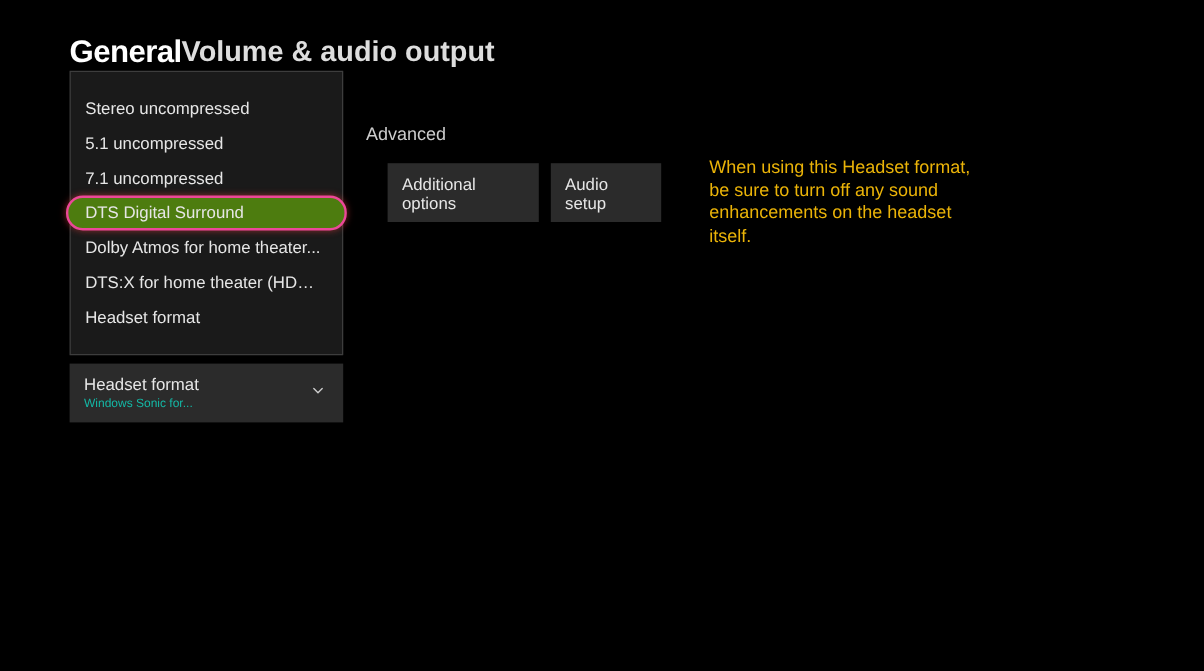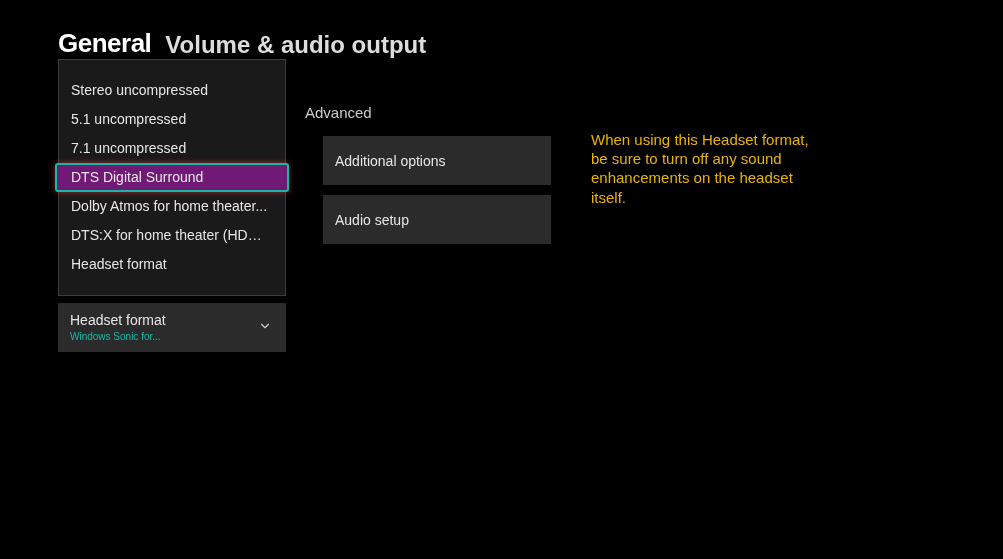--- a/index.html
+++ b/index.html
@@ -14,22 +14,21 @@
       font-family: "Segoe UI", Arial, sans-serif;
       color: #fff;
       overflow: hidden;
       position: relative;
     }
     .header {
       position: absolute;
       left: 58px;
       top: 28px;
       display: flex;
-      align-items: flex-end;
-      gap: 14px;
+      align-items: center;
     }
     .header-general {
       font-size: 26px;
       font-weight: 700;
       letter-spacing: -0.5px;
       color: #fff;
     }
     .header-subtitle {
       font-size: 24px;
       font-weight: 700;
@@ -49,29 +48,29 @@
       line-height: 29px;
       padding: 0 12px;
       font-size: 14px;
       color: #e6e6e6;
       white-space: nowrap;
       overflow: hidden;
       text-overflow: ellipsis;
       position: relative;
     }
     .dropdown-item.selected {
-      border: 2px solid #14b8a6;
-      border-radius: 3px;
+      border: 2px solid #ec4899;
+      border-radius: 14px;
       box-shadow: 0 0 6px rgba(224,59,59,0.6);
       margin: 0 -4px;
       padding: 0 14px;
       line-height: 25px;
       height: 29px;
       z-index: 2;
-      background: #701a75;
+      background: #4d7c0f;
     }
     .headset-block {
       position: absolute;
       left: 58px;
       top: 303px;
       width: 228px;
       height: 49px;
       background: #2b2b2b;
       padding: 6px 12px;
       display: flex;
@@ -105,21 +104,21 @@
       top: 104px;
       font-size: 15px;
       color: #ccc;
     }
     .adv-buttons {
       position: absolute;
       left: 323px;
       top: 136px;
       width: 228px;
       display: flex;
-      flex-direction: column;
+      flex-direction: row;
       gap: 10px;
     }
     .adv-button {
       height: 49px;
       background: #2b2b2b;
       color: #e6e6e6;
       font-size: 14px;
       display: flex;
       align-items: center;
       padding: 0 12px;

